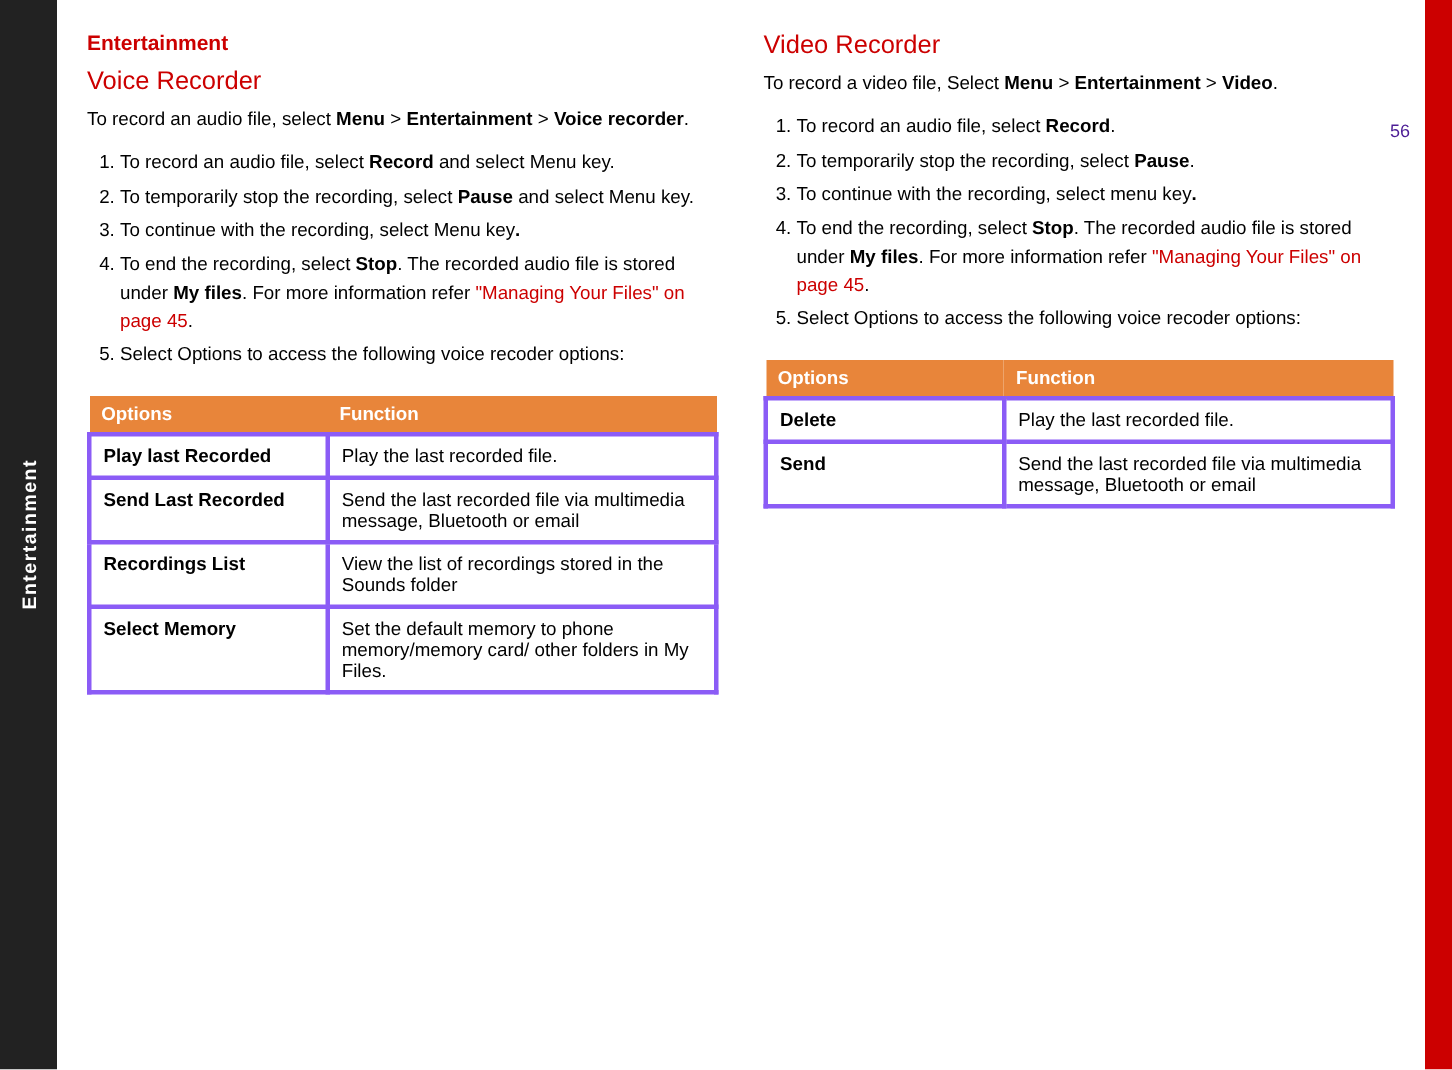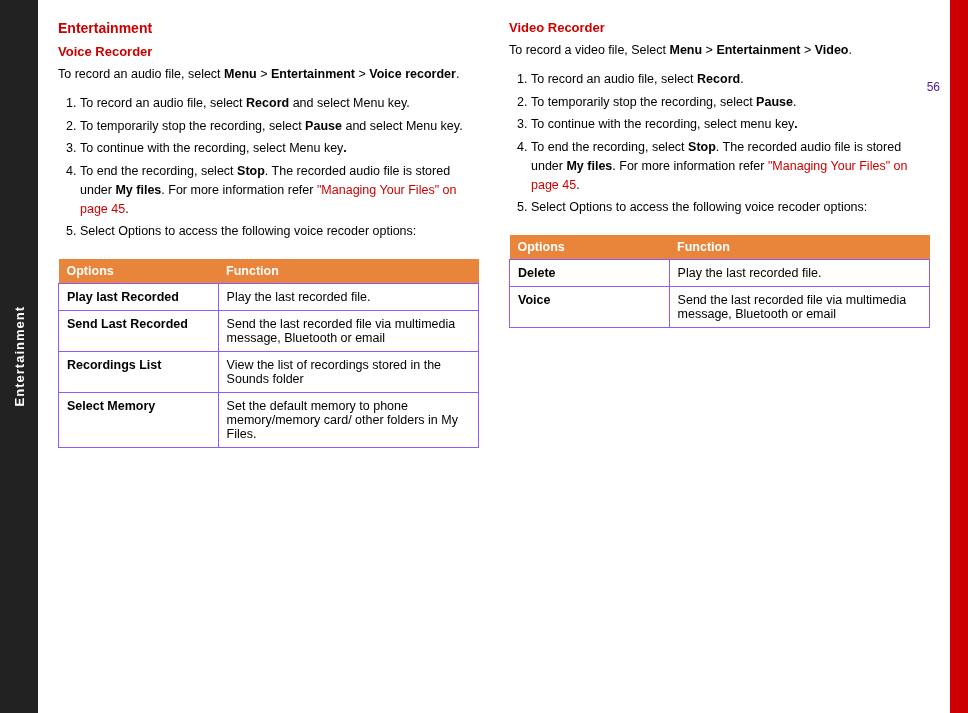--- a/index.html
+++ b/index.html
@@ -59,22 +59,22 @@
     
     .section-title {
       color: #cc0000;
       font-size: 14px;
       font-weight: bold;
       margin-bottom: 8px;
     }
 
     .subsection-title {
       color: #cc0000;
-      font-size: 13px;
-      font-weight: bold;
+      font-size: 17px;
+      font-weight: normal;
       margin-bottom: 6px;
     }
 
     .intro-text {
       font-size: 12.5px;
       line-height: 1.5;
       margin-bottom: 10px;
     }
 
     
@@ -114,21 +114,21 @@
       font-weight: bold;
     }
 
     table tbody tr {
       border-bottom: 1px solid #ccc;
     }
 
     table tbody td {
       padding: 6px 8px;
       vertical-align: top;
-      border: 1px solid #8b5cf6;
+      border: 3px solid #8b5cf6;
     }
 
     table tbody td:first-child {
       font-weight: bold;
       width: 38%;
     }
 
     
     .page-number {
       position: absolute;
@@ -224,21 +224,21 @@
             <th>Options</th>
             <th>Function</th>
           </tr>
         </thead>
         <tbody>
           <tr>
             <td>Delete</td>
             <td>Play the last recorded file.</td>
           </tr>
           <tr>
-            <td>Voice</td>
+            <td>Send</td>
             <td>Send the last recorded file via multimedia message, Bluetooth or email</td>
           </tr>
         </tbody>
       </table>
 
       <div class="page-number">56</div>
     </div>
 
   </div>
 </div>

